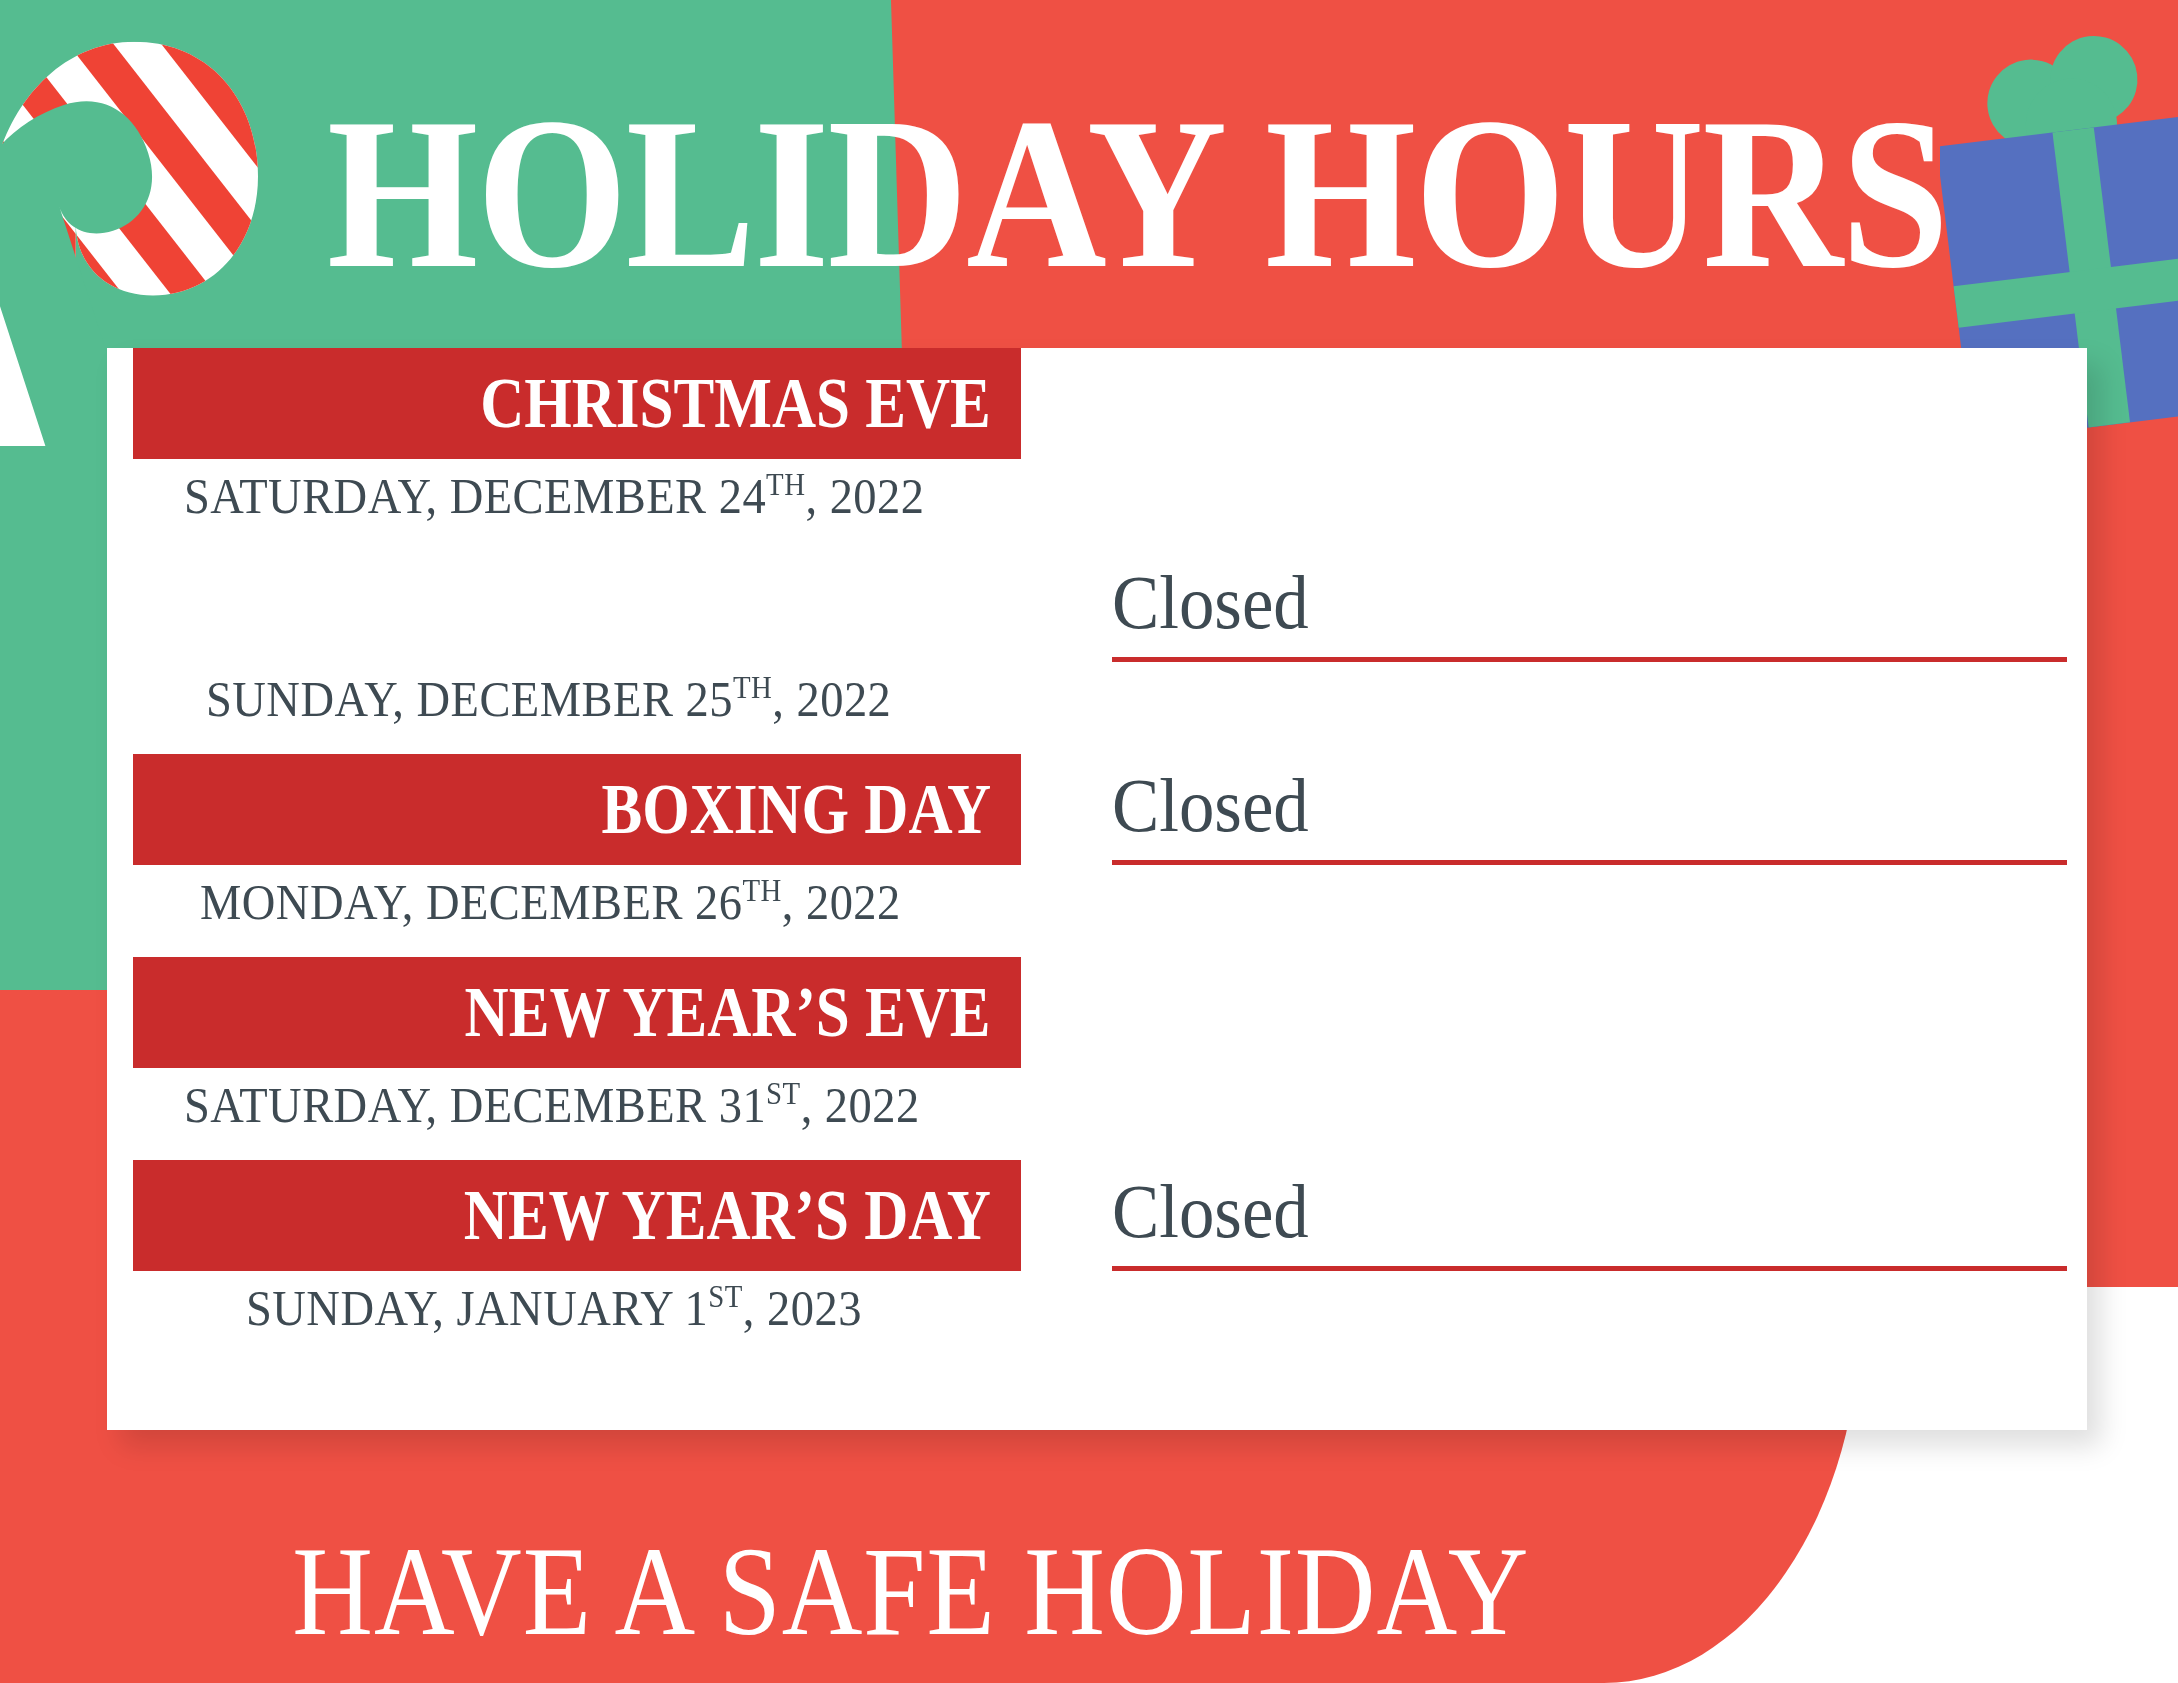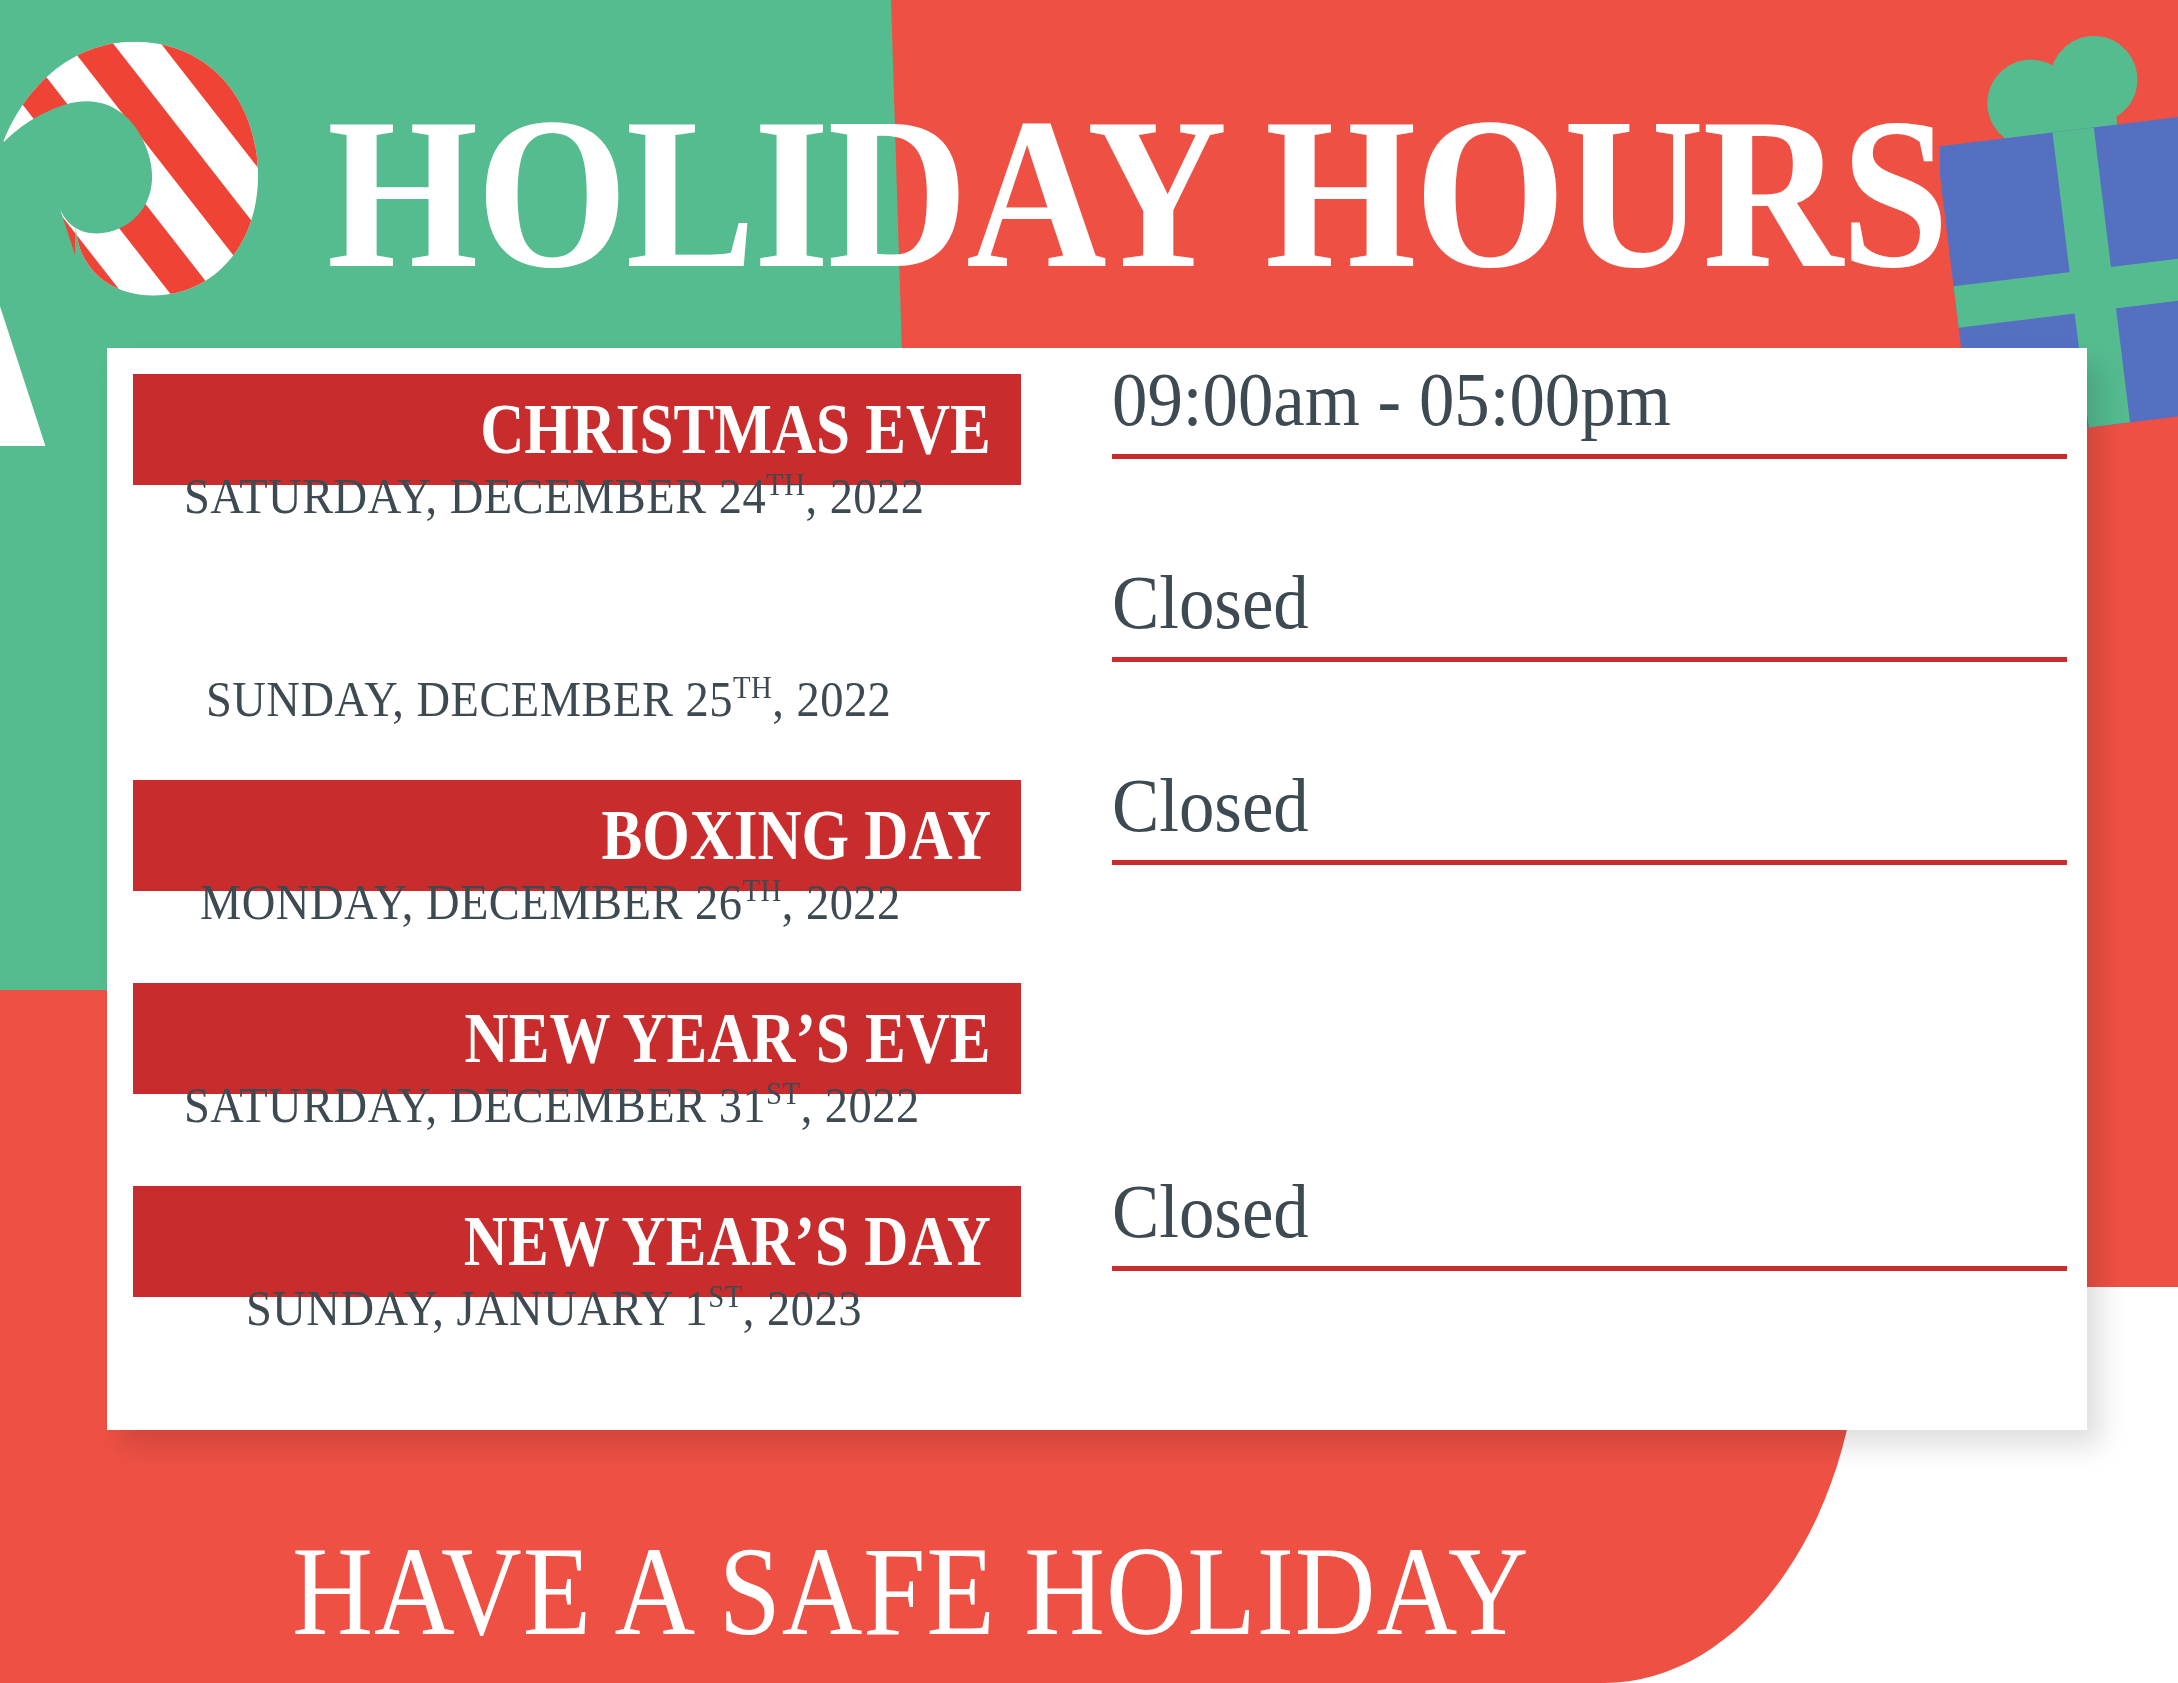--- a/index.html
+++ b/index.html
@@ -100,21 +100,20 @@
     position:absolute;
     left:26px; top:0;
     width:888px;
     height:111px;
     background:var(--barRed);
     display:flex;
     align-items:center;
     justify-content:flex-end;
     box-sizing:border-box;
     padding-right:30px;
-    margin-top:26px;
   }
   .name-bar .name{
     color:#ffffff;
     font-size:71px;
     font-weight:700;
     letter-spacing:0px;
     transform:scaleX(0.86);
     transform-origin:right center;
     white-space:nowrap;
     line-height:1;
@@ -251,23 +250,20 @@
 
   <div class="title">HOLIDAY HOURS</div>
 
   <div class="card">
     <div class="rows">
 
       <div class="row row-0">
         <div class="name-bar">
           <span class="name">CHRISTMAS EVE</span>
         </div>
-        <div class="hours">
-          <span class="hours-text">09:00am - 05:00pm</span>
-        </div>
         <div class="date"><span>SATURDAY, DECEMBER 24</span><sup>TH</sup><span>, 2022</span></div>
       </div>
 
       <div class="row row-1">
         <div class="hours">
           <span class="hours-text">Closed</span>
         </div>
         <div class="date"><span>SUNDAY, DECEMBER 25</span><sup>TH</sup><span>, 2022</span></div>
       </div>
 

